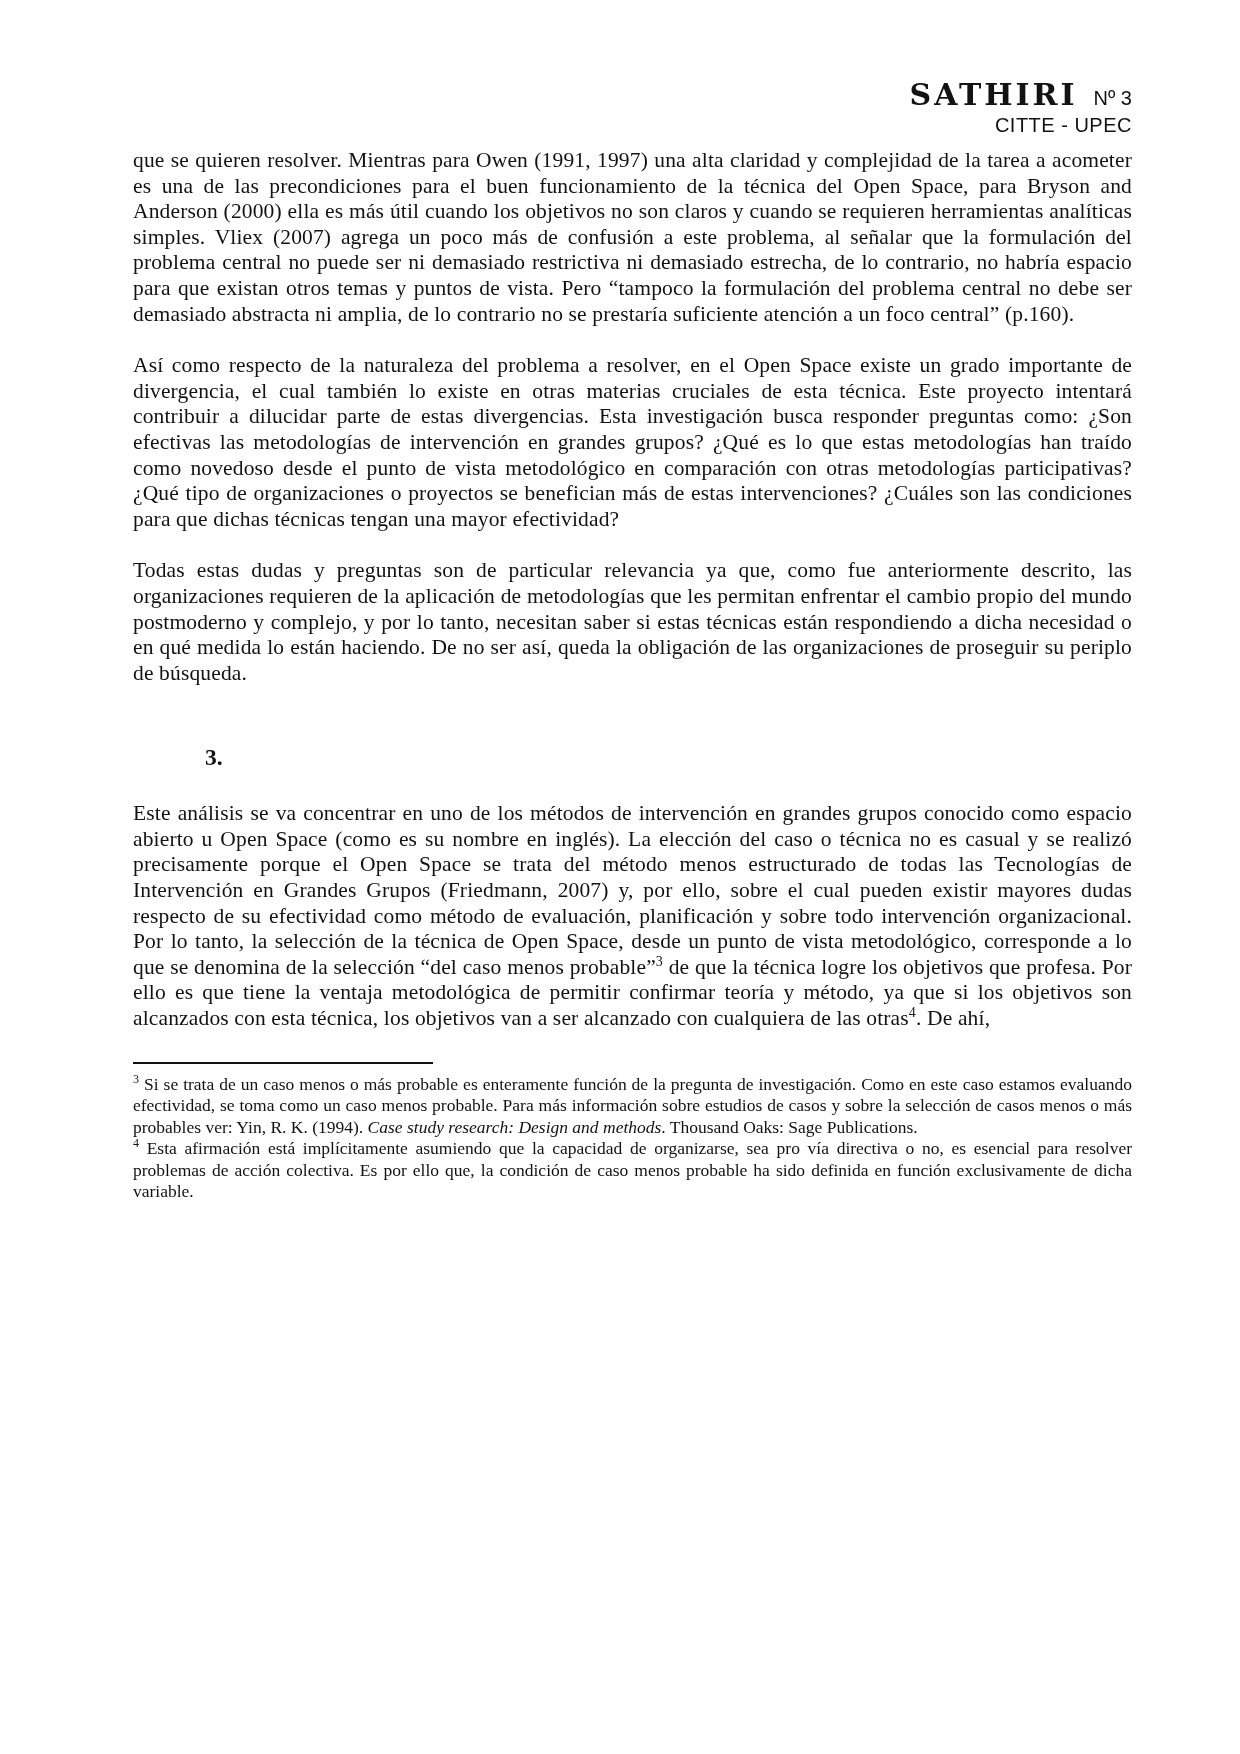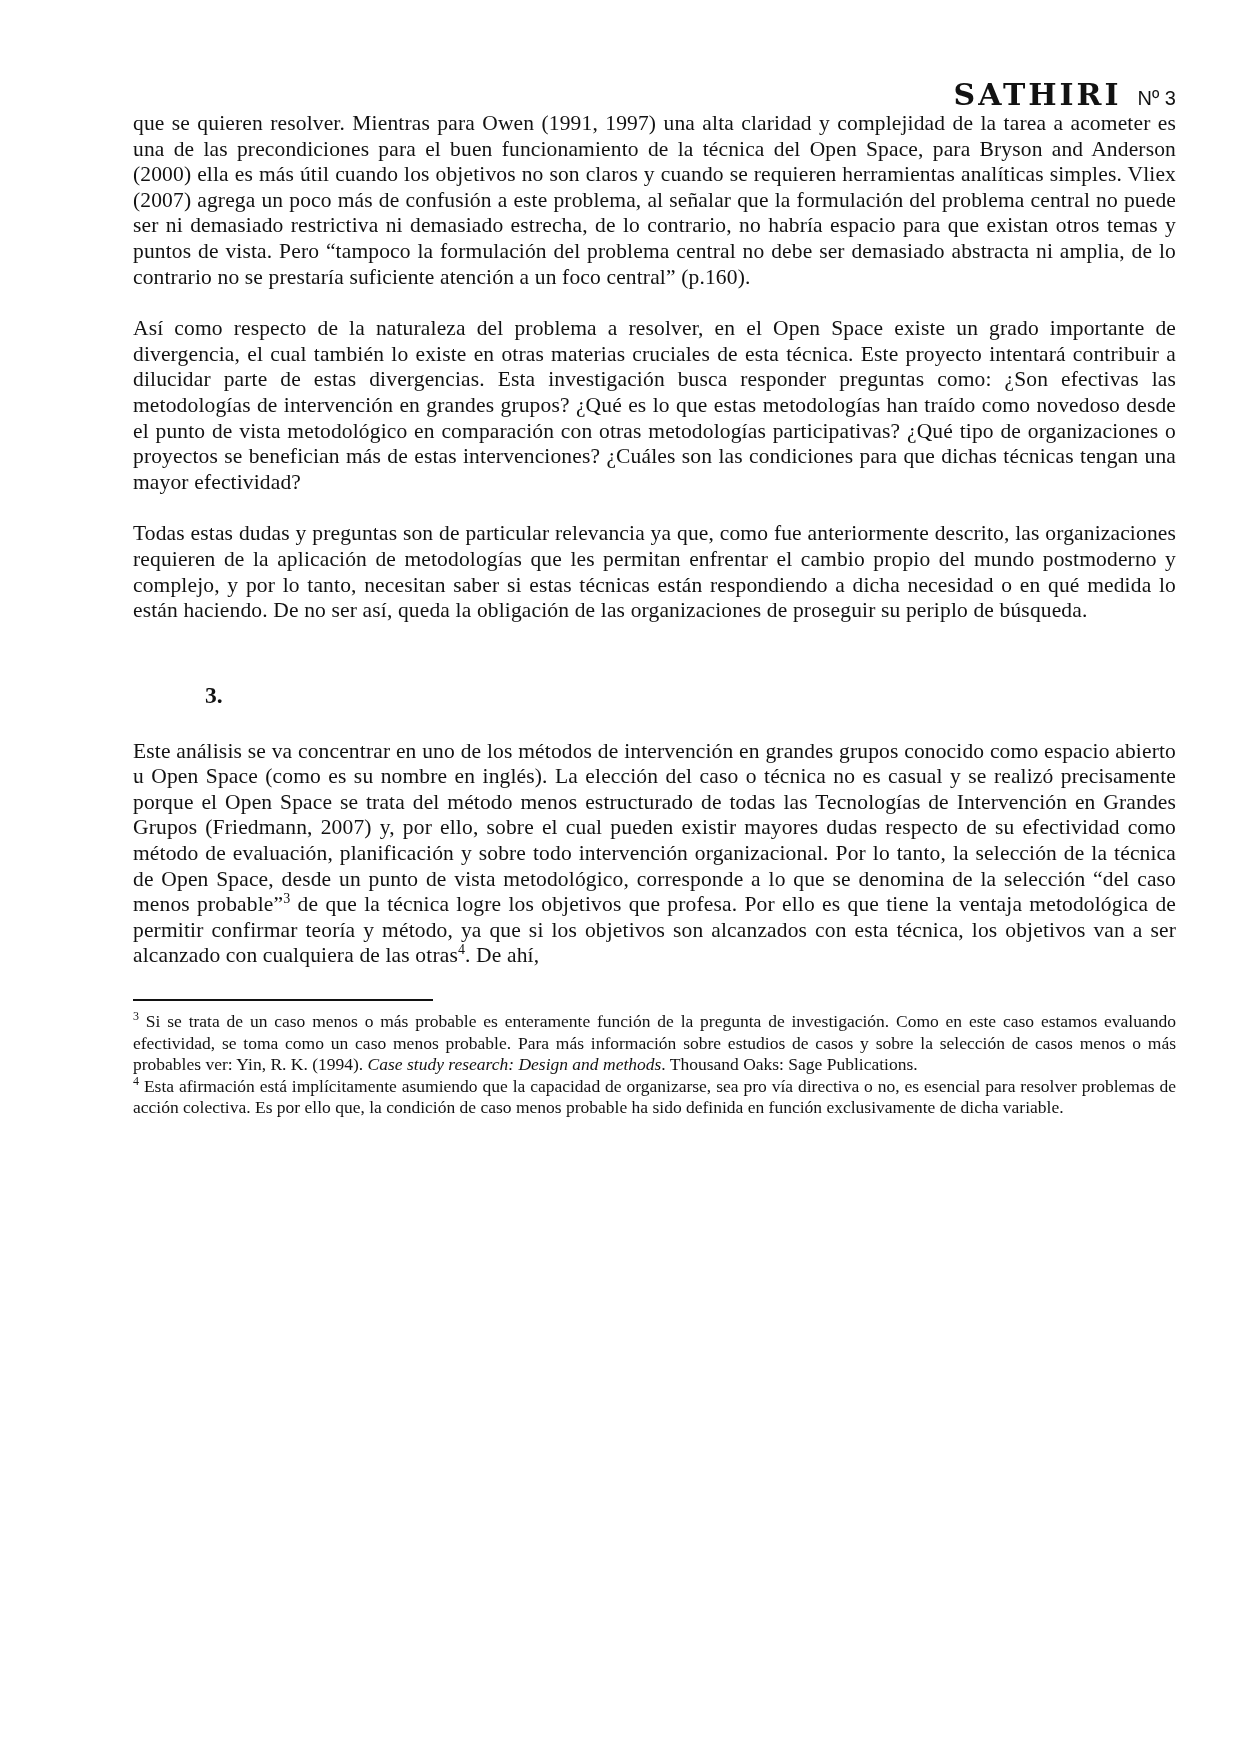--- a/index.html
+++ b/index.html
@@ -7,21 +7,21 @@
     --bg-color:#ffffff;
   }
   *{margin:0;padding:0;box-sizing:border-box;}
   html,body{background:#888;}
   .page{
     width:1240px;
     height:1754px;
     margin:0 auto;
     background:var(--bg-color);
     color:var(--text-color);
-    padding:78px 64px 0 133px;
+    padding:78px 108px 0 133px;
     overflow:hidden;
     position:relative;
     font-family:"Liberation Serif", serif;
   }
   
   .masthead{text-align:right;line-height:1.1;}
   .journal-title{
     font-family:"DejaVu Serif", serif;
     font-weight:bold;
     font-size:30px;
@@ -32,21 +32,21 @@
     font-size:20px;
     margin-left:16px;
   }
   .institution{
     font-family:"Liberation Sans", sans-serif;
     font-size:20px;
     letter-spacing:0.5px;
     margin-top:3px;
   }
   
-  .body-text{margin-top:0;}
+  .body-text{margin-top:12px;}
   .body-par{
     font-size:21.5px;
     line-height:25.6px;
     letter-spacing:0.15px;
     text-align:justify;
     margin-bottom:26px;
   }
   .body-par sup{
     font-size:14px;
     line-height:0;
@@ -95,20 +95,21 @@
     letter-spacing:0.5px;
   }
 </style>
 </head>
 <body>
 
 <div class="page">
 
   <header class="masthead">
     <div class="masthead-line1"><span class="journal-title">SATHIRI</span><span class="issue-number">Nº 3</span></div>
+    <div class="institution">CITTE - UPEC</div>
   </header>
 
   <main class="body-text">
     <p class="body-par">que se quieren resolver. Mientras para Owen (1991, 1997) una alta claridad y complejidad de la tarea a acometer es una de las precondiciones para el buen funcionamiento de la técnica del Open Space, para Bryson and Anderson (2000) ella es más útil cuando los objetivos no son claros y cuando se requieren herramientas analíticas simples. Vliex (2007) agrega un poco más de confusión a este problema, al señalar que la formulación del problema central no puede ser ni demasiado restrictiva ni demasiado estrecha, de lo contrario, no habría espacio para que existan otros temas y puntos de vista. Pero “tampoco la formulación del problema central no debe ser demasiado abstracta ni amplia, de lo contrario no se prestaría suficiente atención a un foco central” (p.160).</p>
     <p class="body-par">Así como respecto de la naturaleza del problema a resolver, en el Open Space existe un grado importante de divergencia, el cual también lo existe en otras materias cruciales de esta técnica. Este proyecto intentará contribuir a dilucidar parte de estas divergencias. Esta investigación busca responder preguntas como: ¿Son efectivas las metodologías de intervención en grandes grupos? ¿Qué es lo que estas metodologías han traído como novedoso desde el punto de vista metodológico en comparación con otras metodologías participativas? ¿Qué tipo de organizaciones o proyectos se benefician más de estas intervenciones? ¿Cuáles son las condiciones para que dichas técnicas tengan una mayor efectividad?</p>
     <p class="body-par">Todas estas dudas y preguntas son de particular relevancia ya que, como fue anteriormente descrito, las organizaciones requieren de la aplicación de metodologías que les permitan enfrentar el cambio propio del mundo postmoderno y complejo, y por lo tanto, necesitan saber si estas técnicas están respondiendo a dicha necesidad o en qué medida lo están haciendo. De no ser así, queda la obligación de las organizaciones de proseguir su periplo de búsqueda.</p>
 
     <h2 class="section-heading">
         <span class="heading-number">3.</span>
       </h2>

